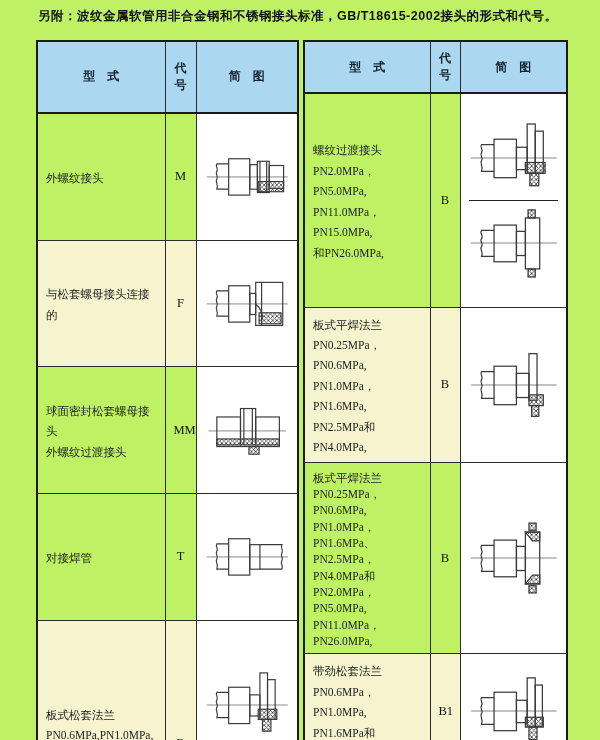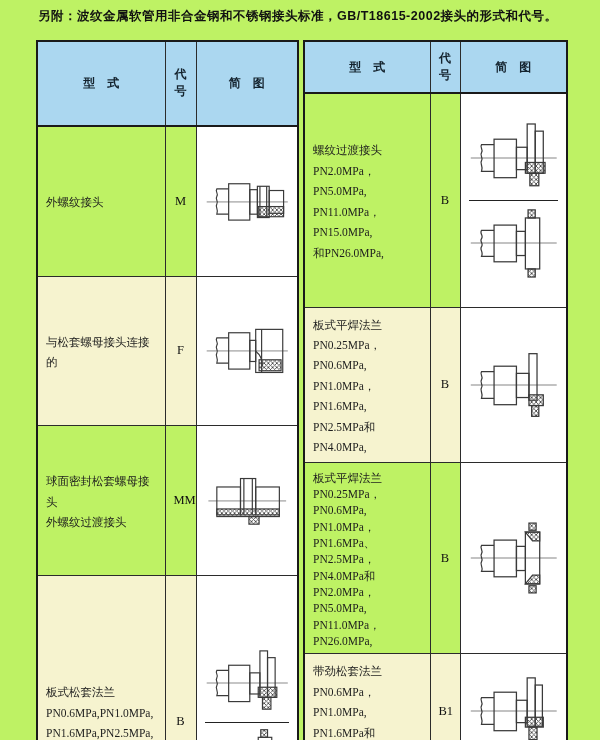--- a/index.html
+++ b/index.html
@@ -110,20 +110,35 @@
                   <line x1="56" y1="14" x2="56" y2="57"></line>
             <rect x="60" y="24" width="28" height="33"></rect>
             <rect class="ht" x="14" y="50" width="74" height="9"></rect>
             <rect class="ht" x="52" y="59" width="12" height="9"></rect>
           </svg>
         </div>
             </td>
       </tr>
 
 
+      <tr style="height:92px">
+        <td class="type">对接焊管</td>
+        <td class="code">T</td>
+        <td class="diag">
+              <div class="dwrap">
+          <svg class="d" width="94" height="75" viewBox="0 0 100 80">
+            <line class="cl" x1="2" y1="40.5" x2="98" y2="40.5"></line>
+            <path d="M28 25 H14 c-2.5 3.5 2.5 5.5 0 9 c-2.5 3.5 2.5 5.5 0 9 c-2.5 3.5 2.5 5.5 0 12 H28"></path>
+            <rect x="28" y="19" width="25" height="43"></rect>
+            <rect x="53" y="26" width="12" height="29"></rect>
+            <path d="M65 26 H91 c-2.5 4 2.5 6 0 10 c-2.5 4 2.5 6 0 9 c-2.5 4 2.5 6 0 10 H65"></path>
+          </svg>
+        </div>
+            </td>
+      </tr>
 
       <tr class="hl" style="height:180px">
         <td class="type">板式松套法兰
 PN0.6MPa,PN1.0MPa,
 PN1.6MPa,PN2.5MPa,
 和PN4.0MPa</td>
         <td class="code">B</td>
         <td class="diag">
           <div class="stack">
             <div class="sub">

